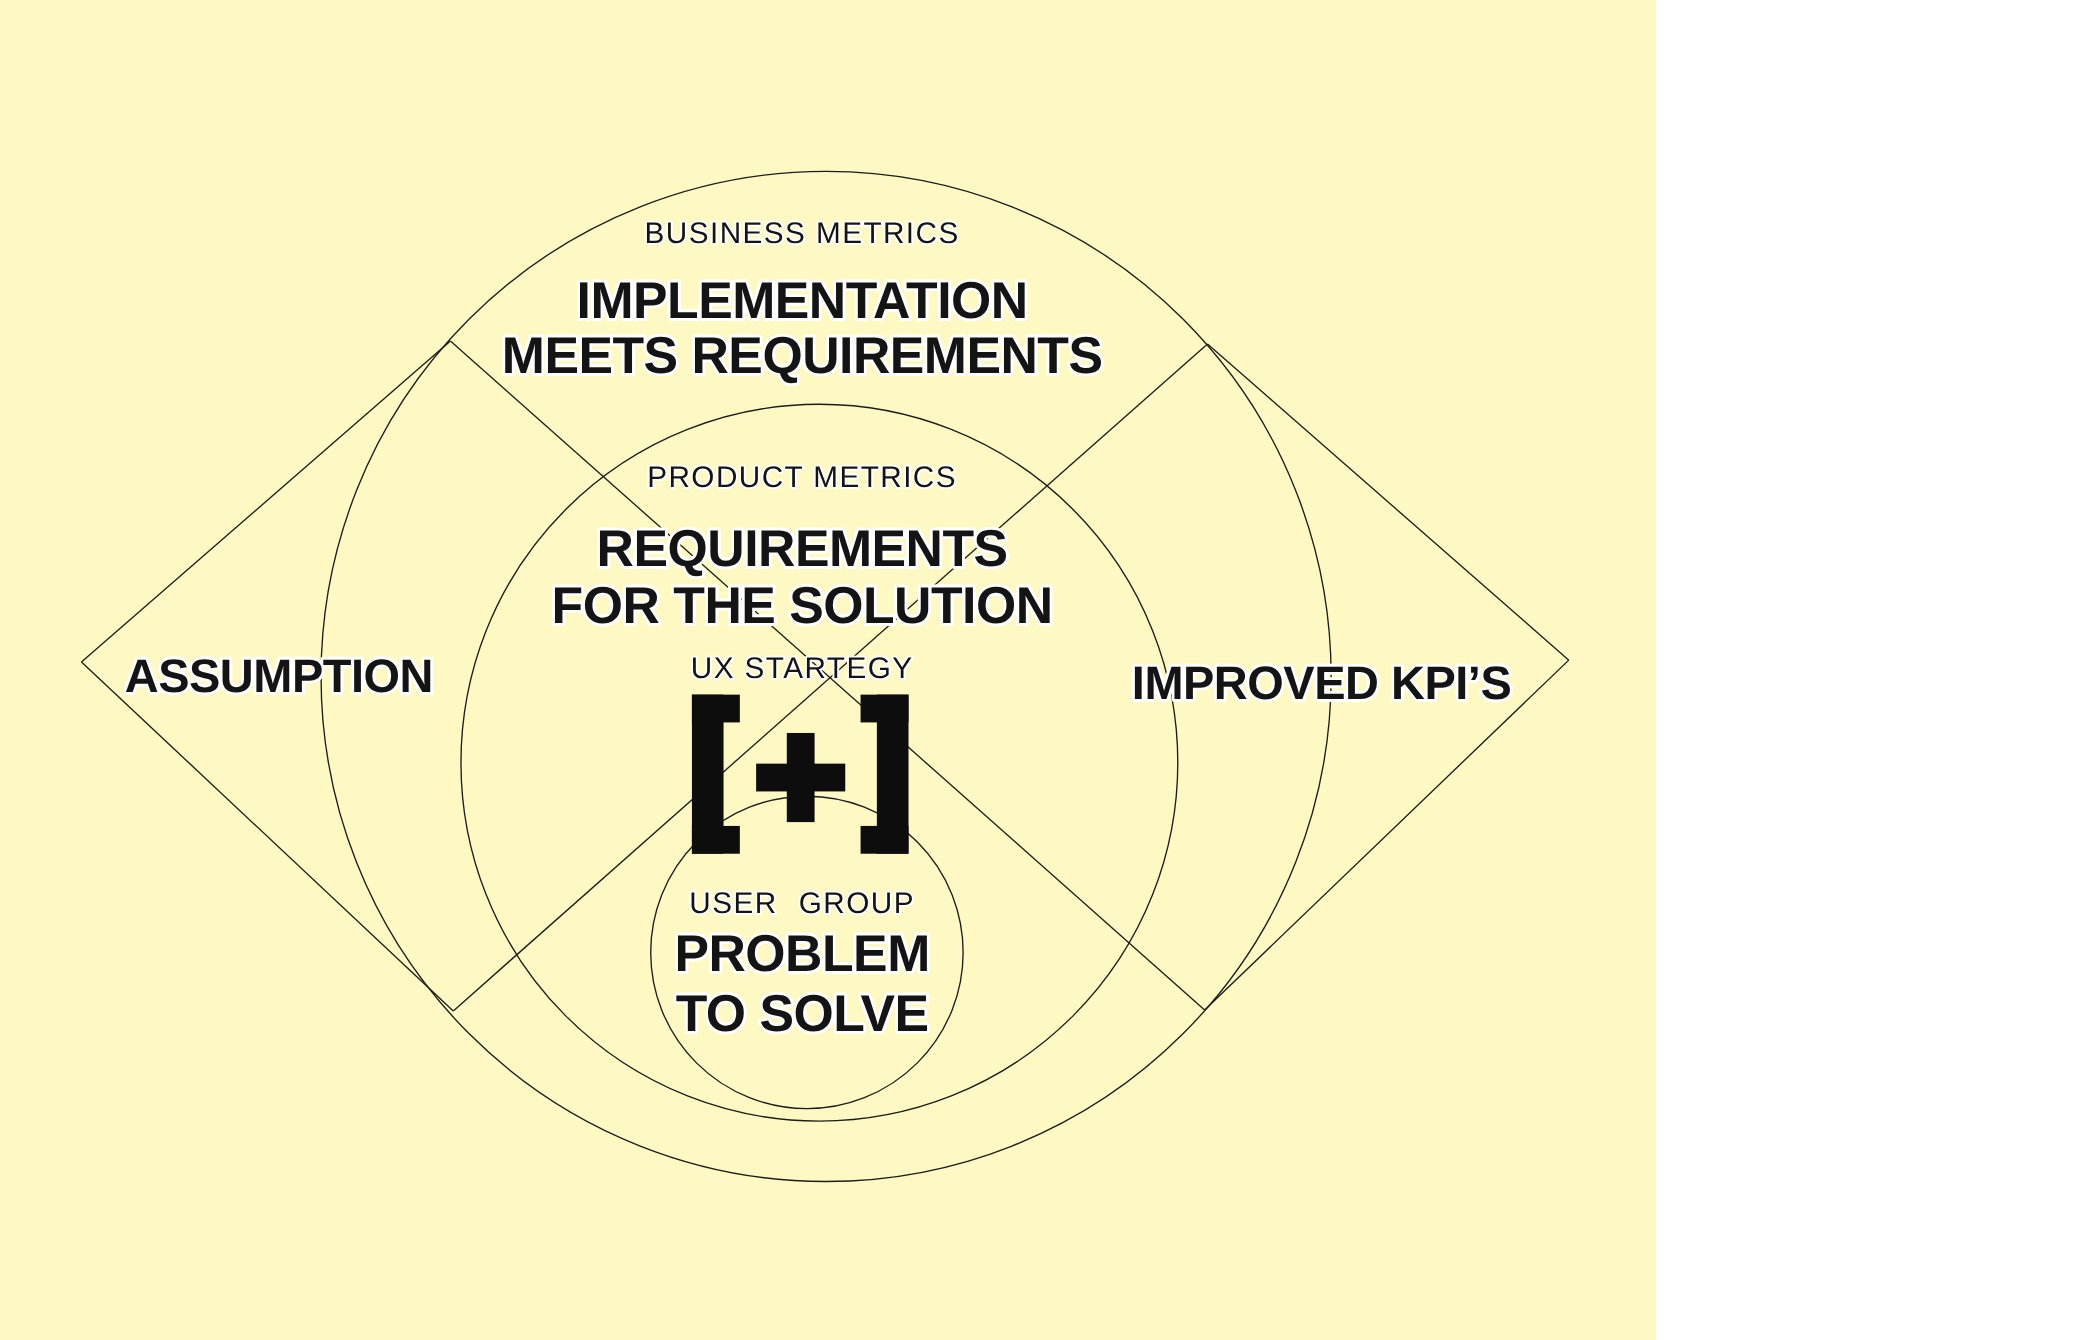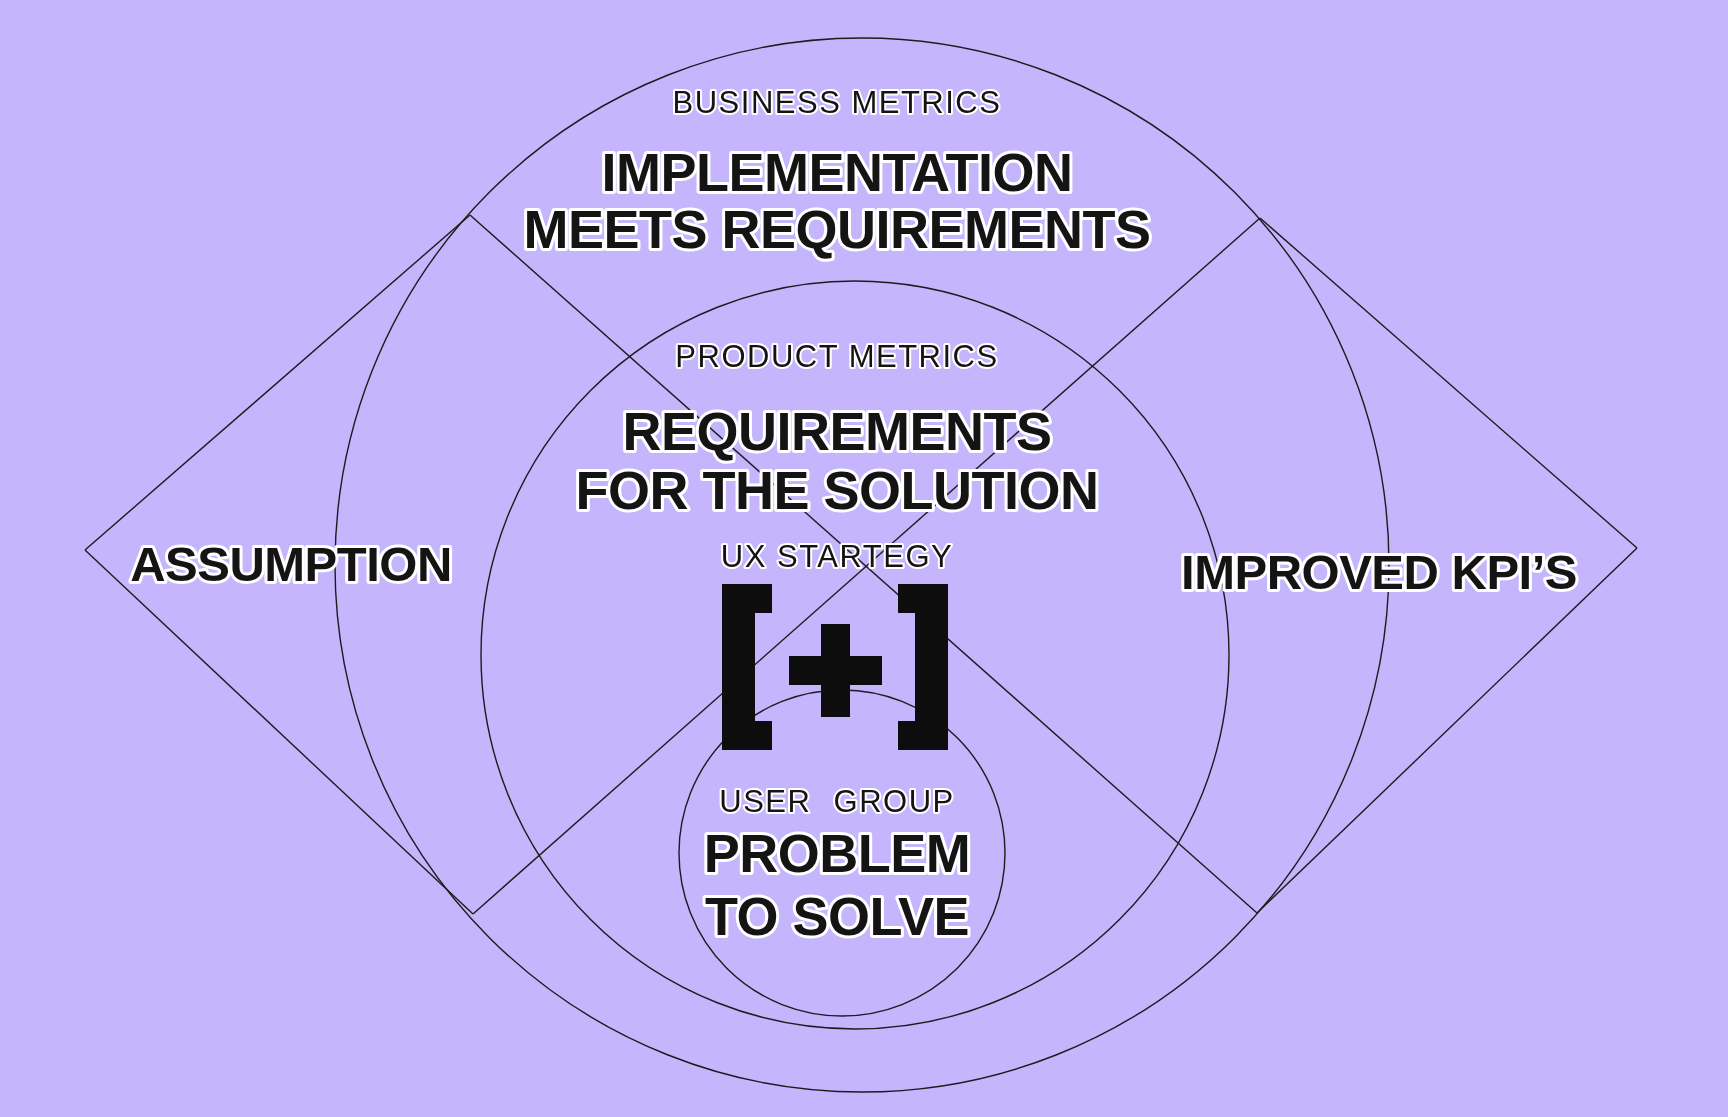--- a/index.html
+++ b/index.html
@@ -2,23 +2,23 @@
 <html><head>
 <meta charset="utf-8">
 <style>
   html, body {
     margin: 0;
     padding: 0;
     background: #ffffff;
   }
   .stage {
     position: relative;
-    width: 1728px;
+    width: 1380px;
     height: 1117px;
-    background: #c4b5fd;
+    background: #fef9c3;
     overflow: hidden;
   }
   svg { display: block; width: 100%; height: 100%; }
 
   text {
     font-family: "Liberation Sans", sans-serif;
     fill: #141414;
     paint-order: stroke fill;
     stroke: #ffffff;
     stroke-width: 6px;

